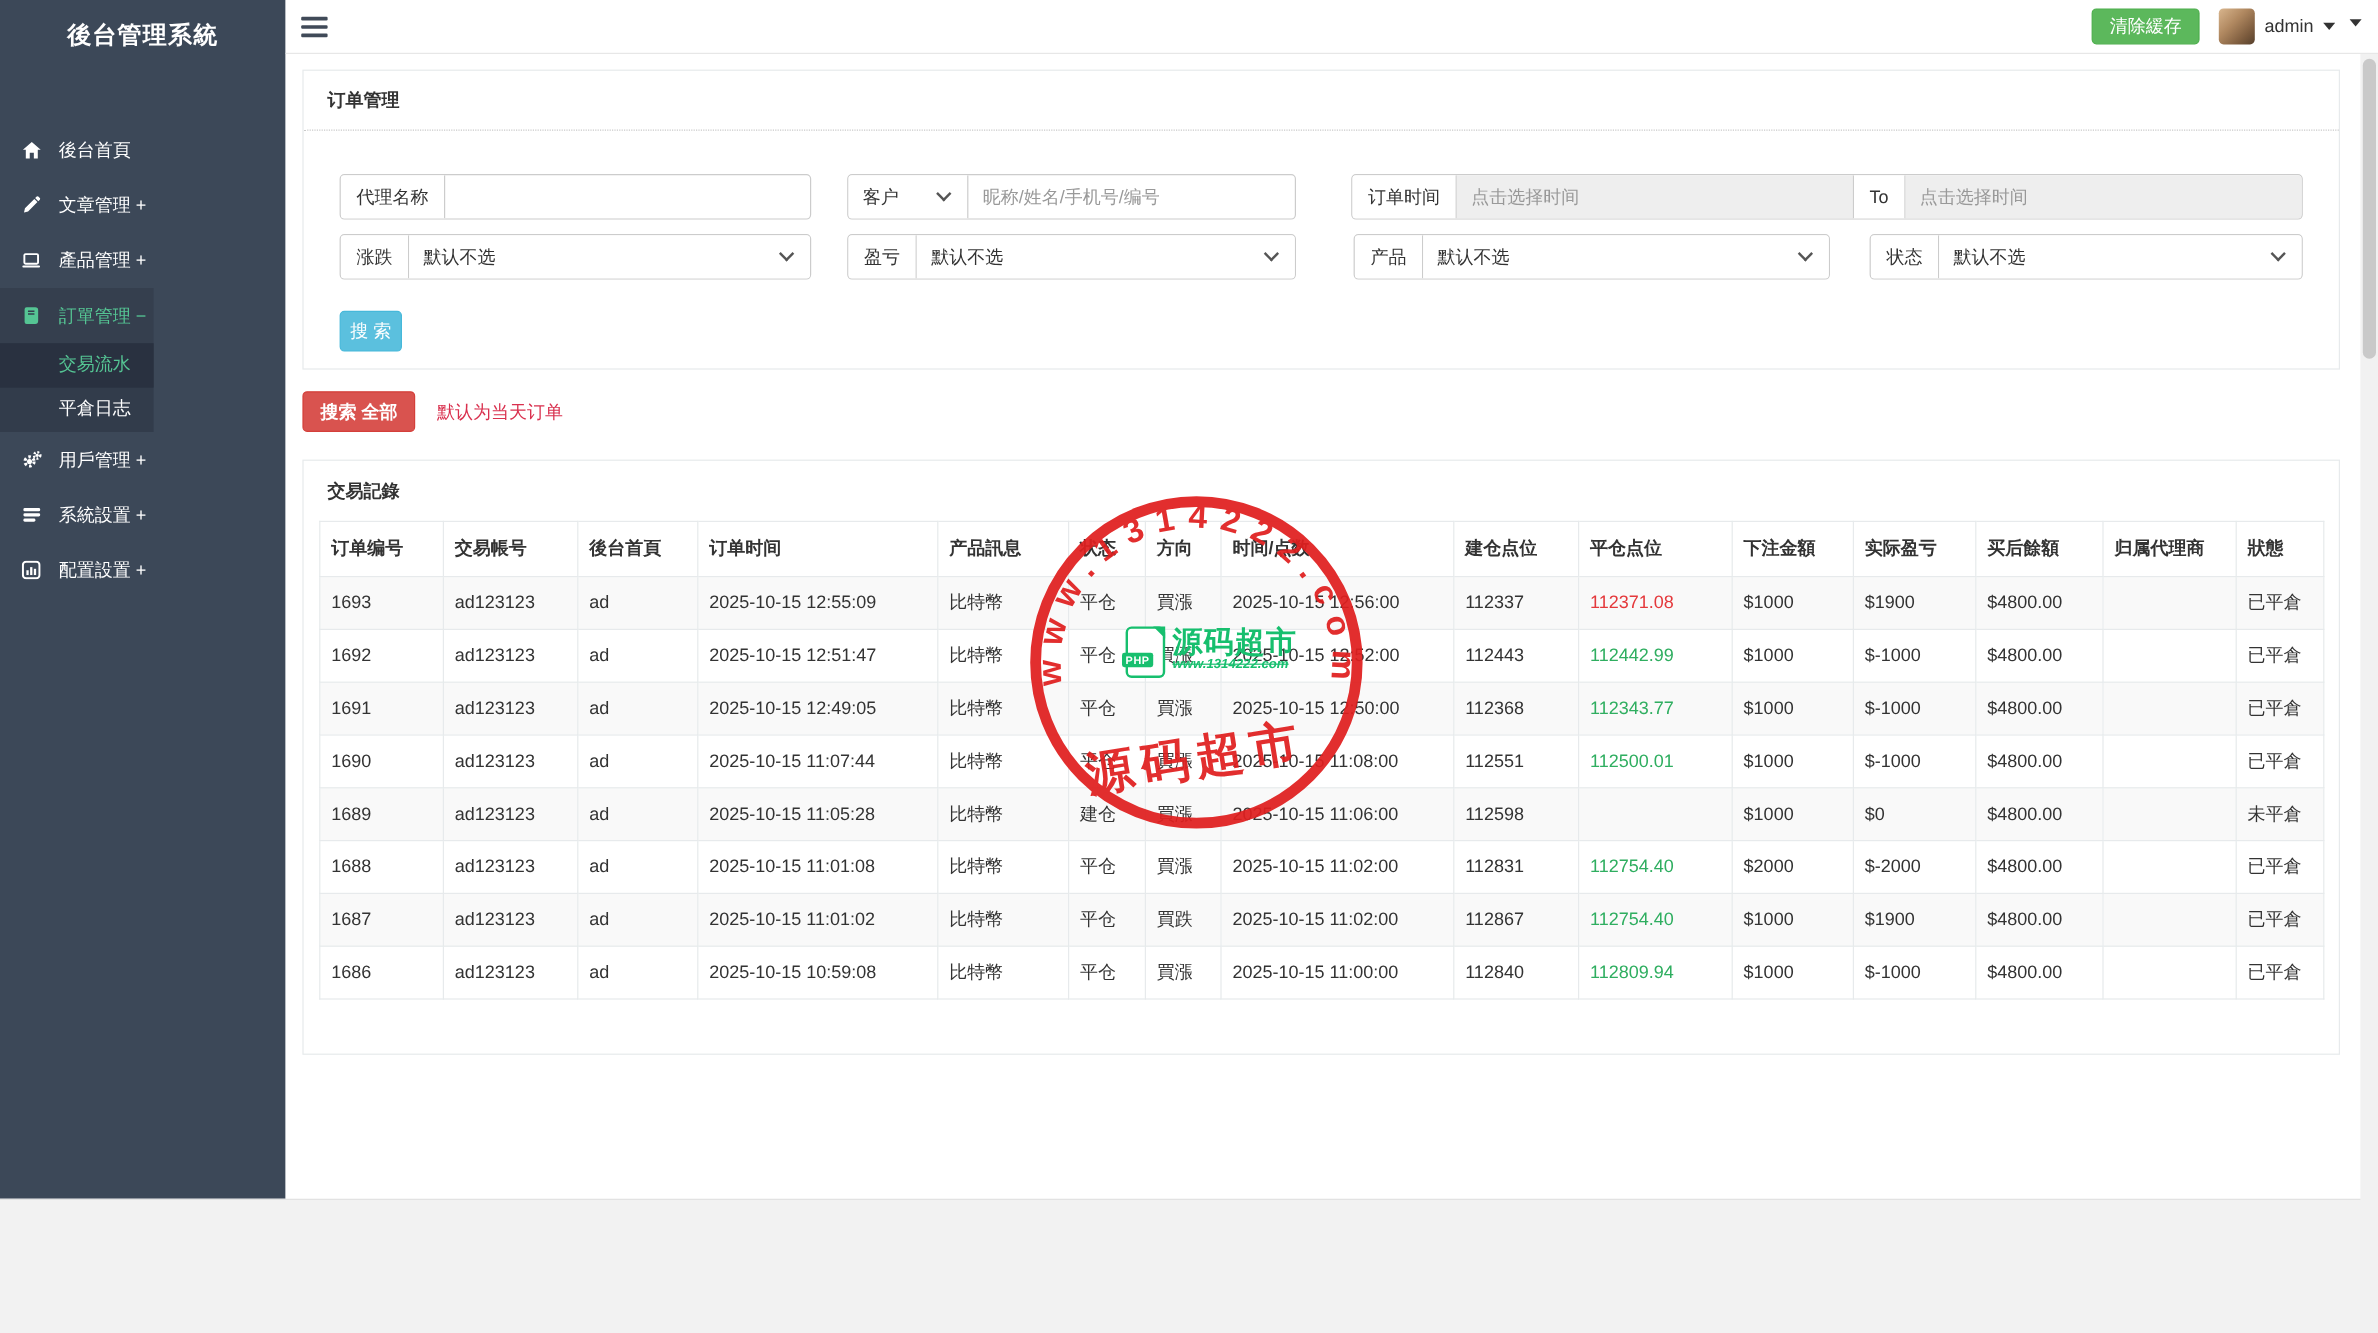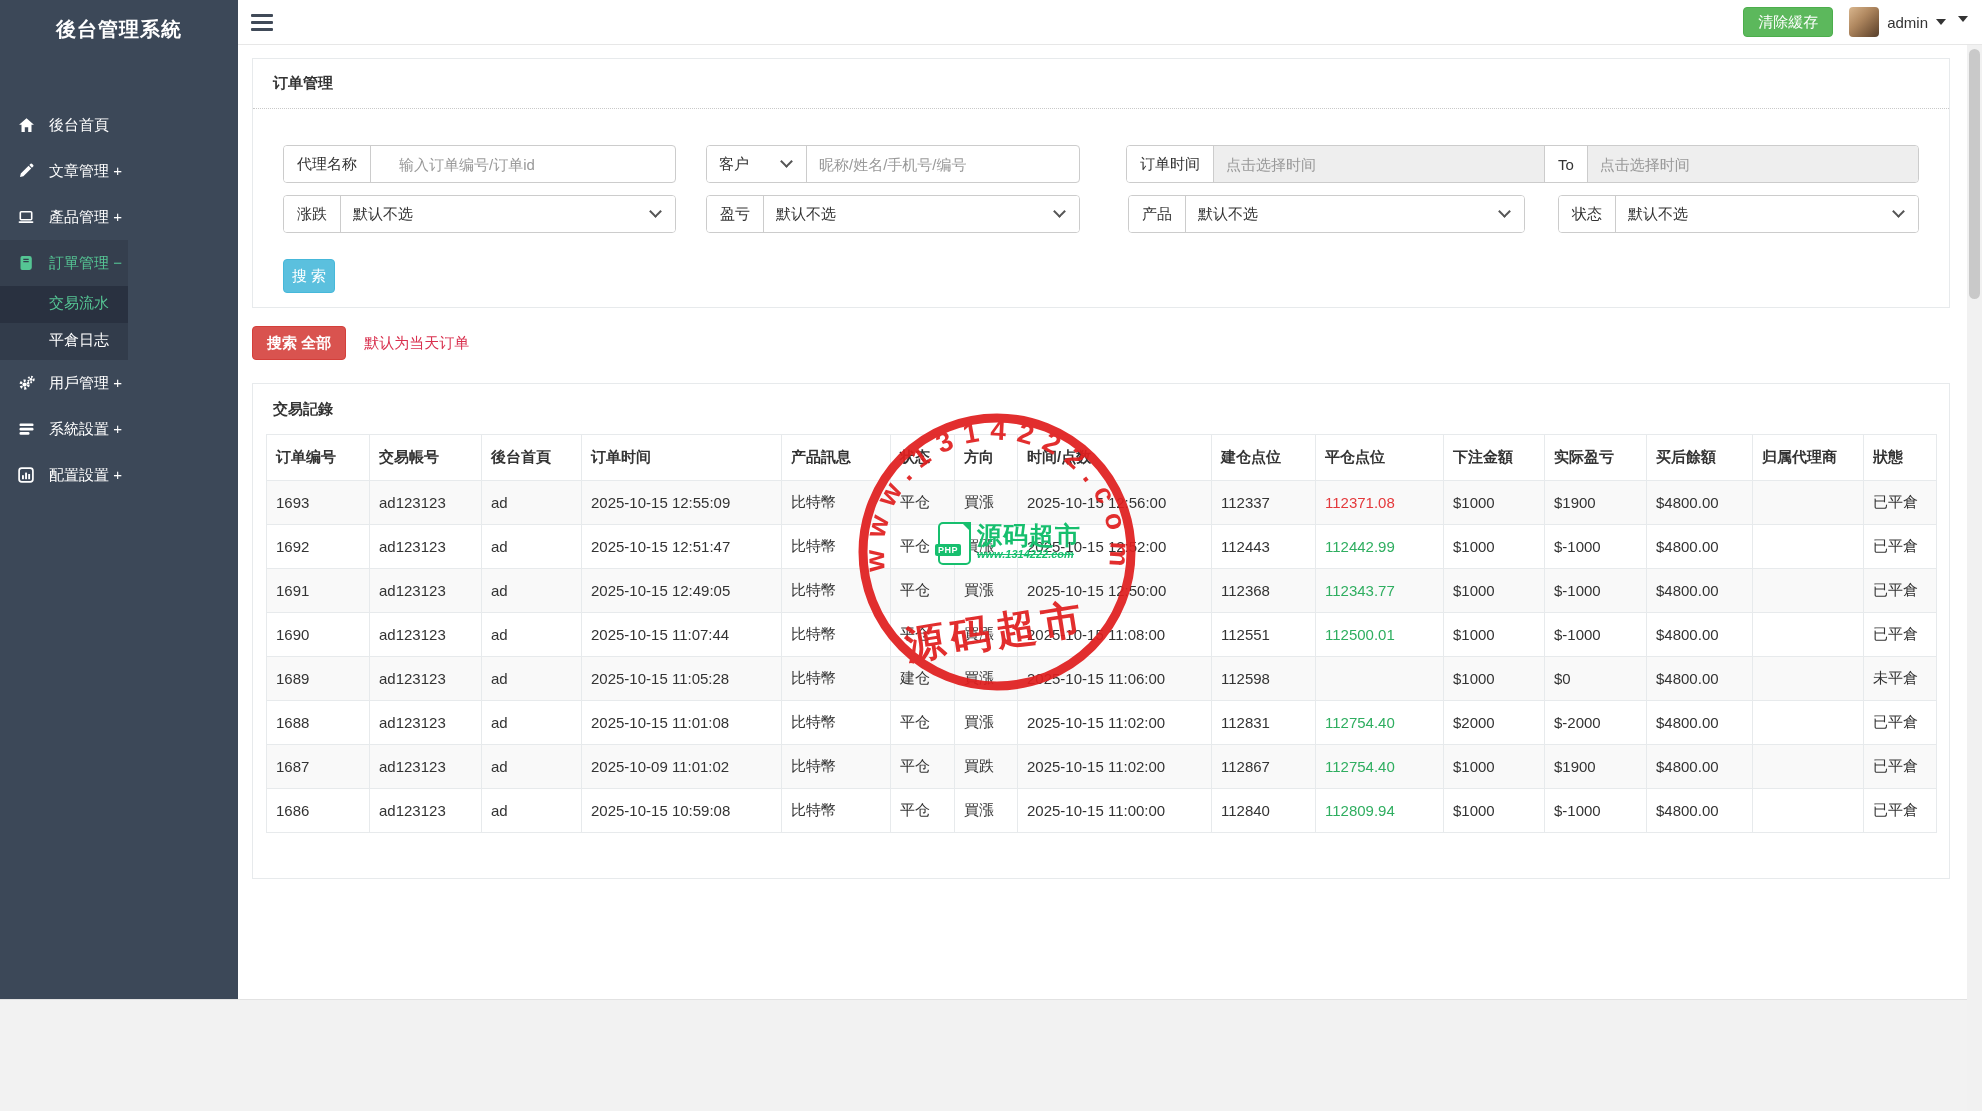--- a/index.html
+++ b/index.html
@@ -53,21 +53,21 @@
               font-size:15px;color:#333;background:#fff;white-space:nowrap;}
   .grp .addon.mid{border-left:1px solid #ccc;}
   .grp input{border:none;outline:none;flex:1;min-width:0;padding:0 12px;font-size:15px;color:#333;background:transparent;}
   .grp input::placeholder{color:#999;}
   .grp input.gray{background:#eee;}
   .sel{flex:1;display:flex;align-items:center;padding:0 12px;font-size:15px;color:#333;cursor:pointer;background:#fff;}
   .sel .txt{flex:1;}
   .chev{width:9px;height:9px;border-right:2px solid #555;border-bottom:2px solid #555;
         transform:rotate(45deg);margin-top:-5px;margin-right:3px;}
   .sel.fixed{flex:0 0 100px;border-right:1px solid #ccc;}
-  .g1{width:393px;gap:16px;}
+  .g1{width:393px;}
   .g2{width:374px;margin-left:30px;}
   .g3{flex:1;margin-left:46px;}
   .g3 input.t1{flex:0 0 330px;}
   .g4{width:393px;}
   .g5{width:374px;margin-left:30px;}
   .g6{width:397px;margin-left:48px;}
   .g7{flex:1;margin-left:33px;}
   .btn-info{margin-top:14px;width:52px;height:34px;background:var(--info);border:1px solid #46b8da;
             border-radius:4px;color:#fff;font-size:15px;cursor:pointer;}
 
@@ -211,21 +211,20 @@
 
   <div class="main">
 
     <div class="panel panel-filter">
       <div class="panel-h dotted">订单管理</div>
       <div class="f-content">
 
         <div class="f-row">
           <div class="grp g1">
             <span class="addon">代理名称</span>
-            <input placeholder="输入订单编号/订单id" style="">
           </div>
           <div class="grp g2">
             <div class="sel fixed">
               <span class="txt">客户</span>
               <span class="chev"></span>
             </div>
             <input placeholder="昵称/姓名/手机号/编号" style="">
           </div>
           <div class="grp g3">
             <span class="addon">订单时间</span>
@@ -415,21 +414,21 @@
                 <td>$2000</td>
                 <td>$-2000</td>
                 <td>$4800.00</td>
                 <td></td>
                 <td>已平倉</td>
               </tr>
               <tr class="striped">
                 <td>1687</td>
                 <td>ad123123</td>
                 <td>ad</td>
-                <td>2025-10-09 11:01:02</td>
+                <td>2025-10-15 11:01:02</td>
                 <td>比特幣</td>
                 <td>平仓</td>
                 <td>買跌</td>
                 <td>2025-10-15 11:02:00</td>
                 <td>112867</td>
                 <td class="green">112754.40</td>
                 <td>$1000</td>
                 <td>$1900</td>
                 <td>$4800.00</td>
                 <td></td>

